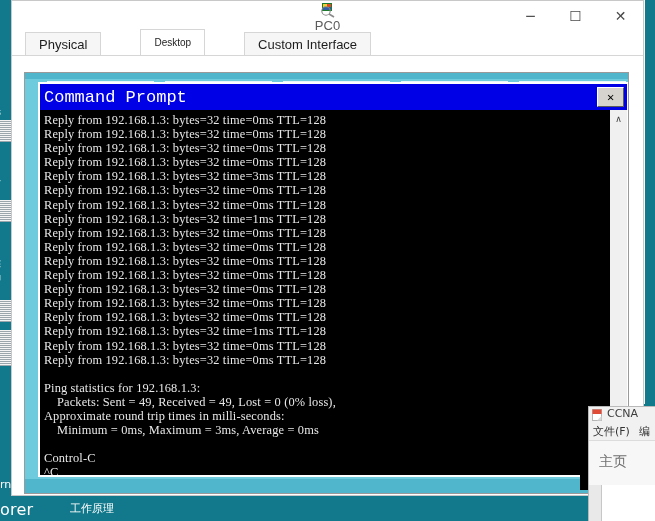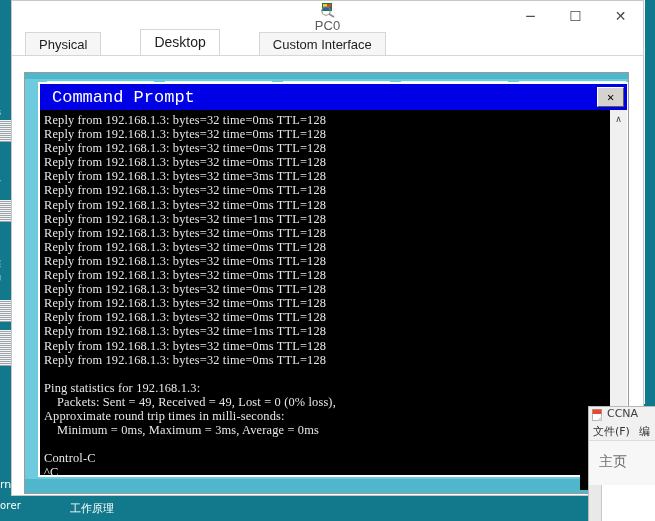--- a/index.html
+++ b/index.html
@@ -65,21 +65,21 @@
   #bottom-band {
     position: absolute;
     left: 0; top: 495px;
     width: 655px; height: 26px;
     background: #12798c;
   }
   #taskbar-text-explorer {
     position: absolute;
     left: 0px; top: 500px;
     color: #ffffff;
-    font-size: 10px;
+    font-size: 16px;
     font-family: "DejaVu Sans", sans-serif;
     letter-spacing: .2px;
   }
   #taskbar-text-cn {
     position: absolute;
     left: 50px; top: 501px;
     color: #ffffff;
     font-size: 11px;
     font-family: Liberation Mono, monospace;
     margin-left: 20px;
@@ -161,21 +161,21 @@
     margin-right: -1px;
     box-sizing: border-box;
     font-family: "Liberation Sans", sans-serif;
     position: relative;
   }
   .tab.active {
     background: #ffffff;
     height: 26px;
     line-height: 25px;
     z-index: 3;
-    font-size: 14px;
+    font-size: 10px;
   }
 
   
   #pc0-body {
     position: absolute;
     left: 0; top: 55px;
     width: 631px;
     height: 439px;
     background: #ffffff;
   }
@@ -232,21 +232,21 @@
     height: 26px;
     background: #0000e6;
     display: flex;
     align-items: center;
     box-sizing: border-box;
   }
   #cmd-title {
     color: #ffffff;
     font-size: 17px;
     font-family: "Liberation Mono", "DejaVu Sans Mono", monospace;
-    margin-left: 12px;
+    margin-left: 4px;
     letter-spacing: 0px;
     white-space: nowrap;
   }
   #cmd-close {
     position: absolute;
     right: 3px; top: 3px;
     width: 27px; height: 20px;
     background: #d6d3ce;
     border: 1px solid #ffffff;
     border-right-color: #5a5a5a;

